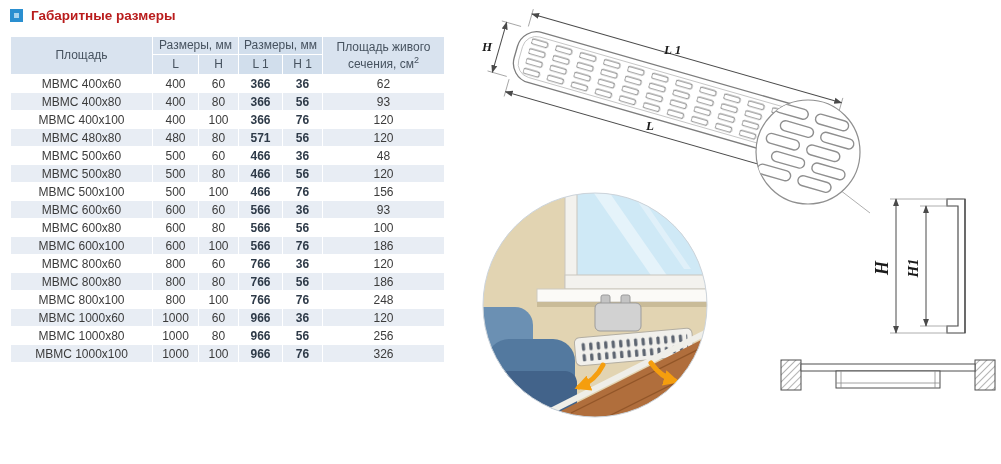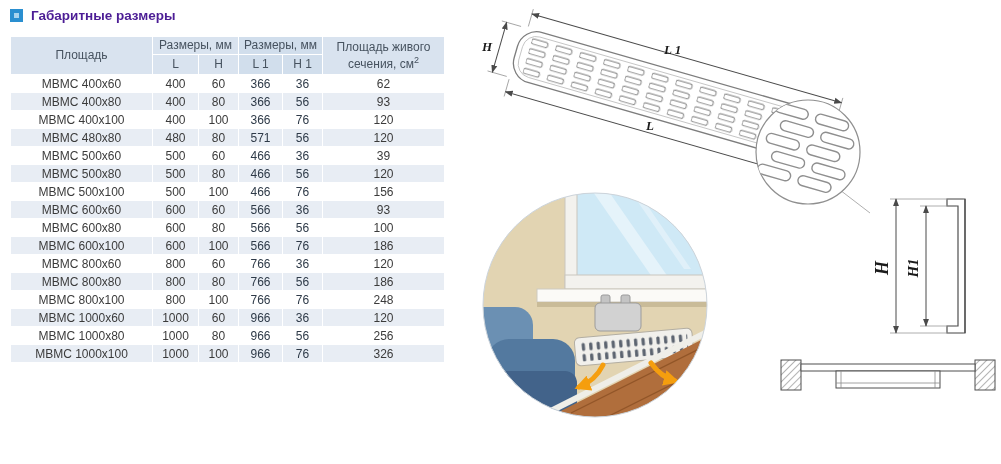--- a/index.html
+++ b/index.html
@@ -4,30 +4,30 @@
 <style>
   html,body{margin:0;padding:0}
   body{font-family:"Liberation Sans",sans-serif;background:#fff}
   .page{position:relative;width:1001px;height:464px;background:#fff;overflow:hidden}
 
   
   .left-panel{position:absolute;left:10px;top:6px;width:434px}
   .title-row{display:flex;align-items:center;gap:8px;height:18px;margin-bottom:12px}
   .bullet{width:13px;height:13px;background:#2a8fd0;position:relative;flex:0 0 13px}
   .bullet::after{content:"";position:absolute;left:4px;top:4px;width:5px;height:5px;background:#a8d4ee}
-  .title{font-size:13.5px;font-weight:bold;color:#4c1d95}
+  .title{font-size:13.5px;font-weight:bold;color:#b91c1c}
 
   table.dim{border-collapse:collapse;width:434px;table-layout:fixed;font-size:12px;color:#3b3b3b}
   .dim th{background:#d9e3ef;font-weight:normal;color:#46525f;border:1px solid #fff;
           padding:2px 3px;font-size:12px;line-height:13px;text-align:center;vertical-align:middle}
   .dim th.hl{background:#d1deec}
   .dim th.sub{height:17px;padding:1px 2px}
   .dim td{border:1px solid #fff;text-align:center;padding:0 2px;height:17px;line-height:16px;background:#fff}
   .dim tbody tr:nth-child(even) td{background:#e8edf4}
-  .dim td.col-l1,.dim td.col-h1{font-weight:normal;color:#2e3a48}
+  .dim td.col-l1,.dim td.col-h1{font-weight:bold;color:#2e3a48}
   .dim sup{font-size:9px}
 
   
   svg{position:absolute;display:block}
   .iso{left:478px;top:2px;width:522px;height:215px}
   .scene{left:479px;top:189px;width:232px;height:232px}
   .profile{left:868px;top:190px;width:120px;height:152px}
   .section{left:779px;top:348px;width:218px;height:55px}
 
   .dim-label{font-family:"Liberation Serif",serif;font-style:italic;font-weight:bold;fill:#1b1b1b;font-size:13px}
@@ -100,21 +100,21 @@
             <td class="col-l1">571</td>
             <td class="col-h1">56</td>
             <td class="col-area">120</td>
           </tr>
           <tr>
             <td class="col-model">МВМС 500x60</td>
             <td class="col-l">500</td>
             <td class="col-h">60</td>
             <td class="col-l1">466</td>
             <td class="col-h1">36</td>
-            <td class="col-area">39</td>
+            <td class="col-area">48</td>
           </tr>
           <tr>
             <td class="col-model">МВМС 500x80</td>
             <td class="col-l">500</td>
             <td class="col-h">80</td>
             <td class="col-l1">466</td>
             <td class="col-h1">56</td>
             <td class="col-area">120</td>
           </tr>
           <tr>

